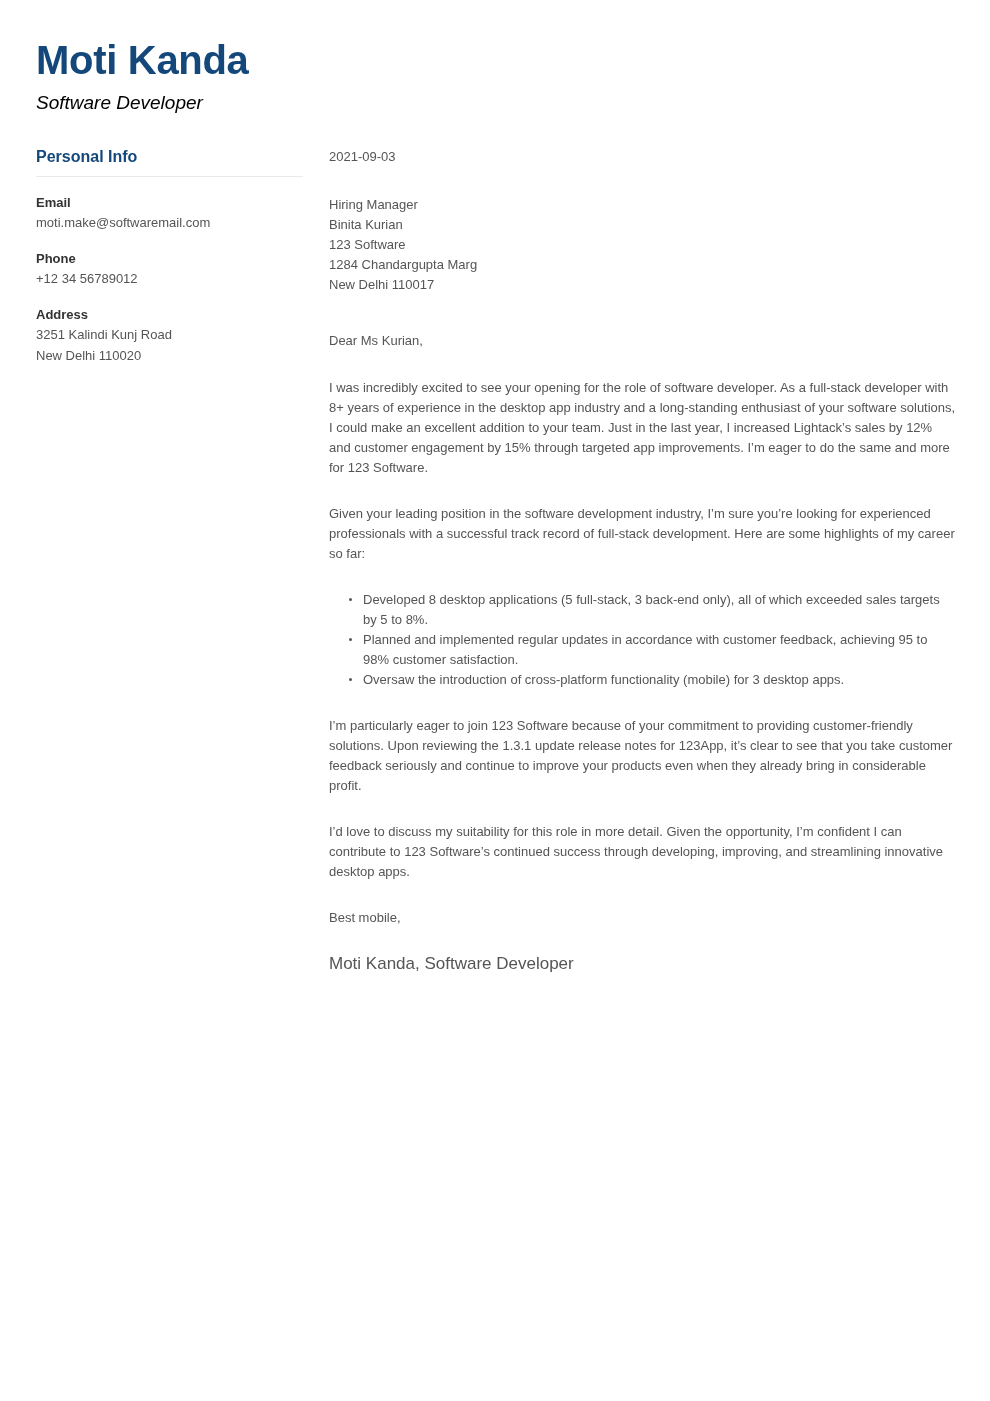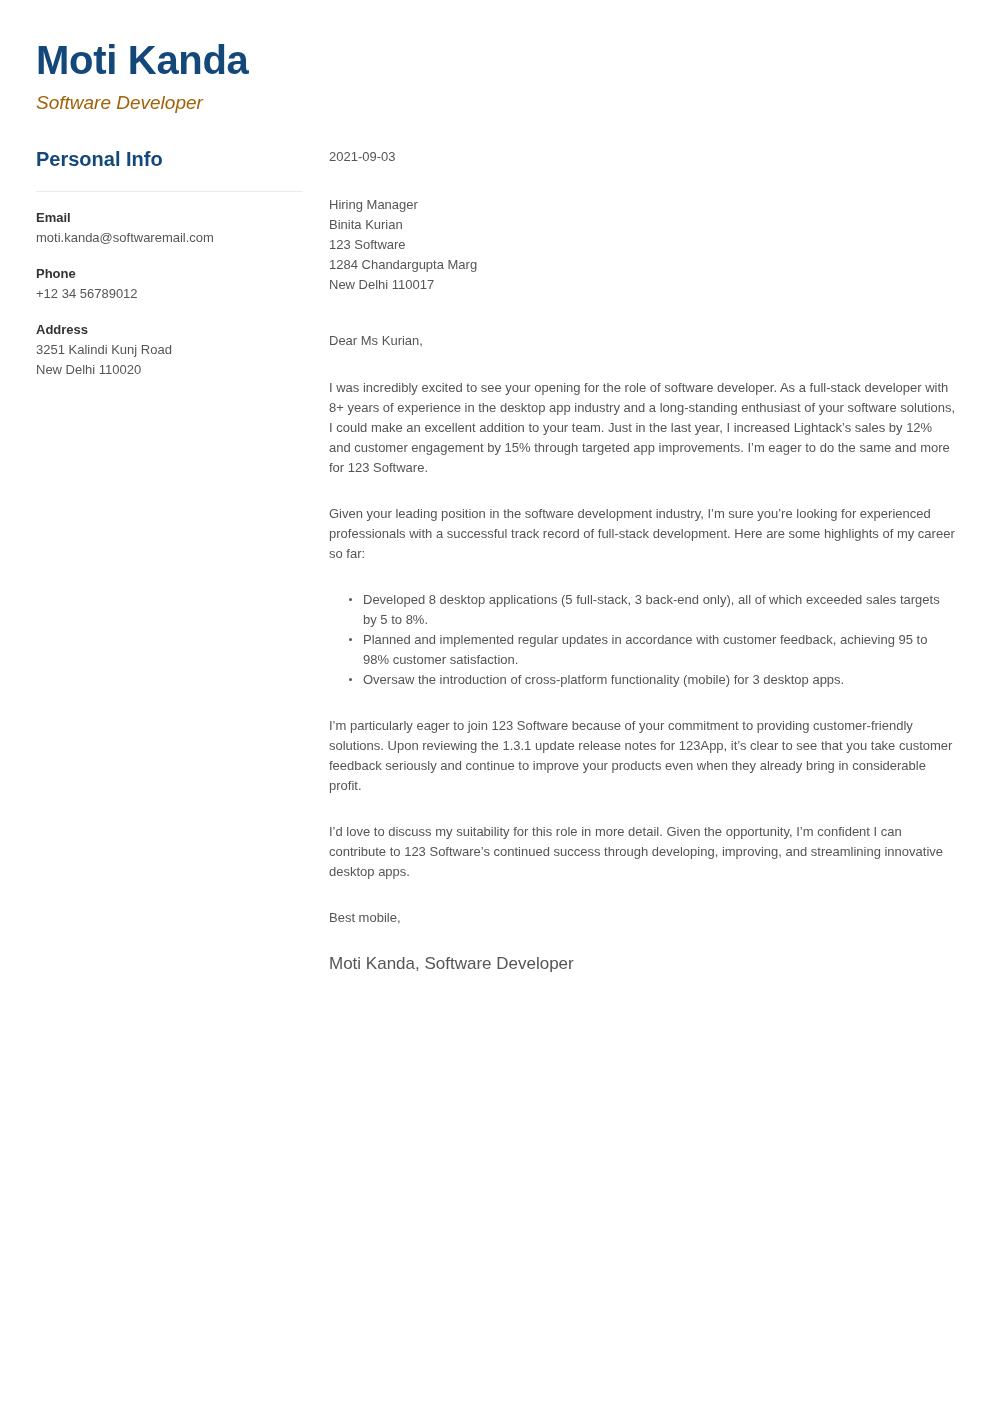--- a/index.html
+++ b/index.html
@@ -35,21 +35,21 @@
     font-weight: bold;
     color: #14487b;
     letter-spacing: -0.3px;
     line-height: 1.12;
     margin: 0;
   }
 
   .candidate-title {
     font-size: 19px;
     font-style: italic;
-    color: #a16207;
+    color: #000000;
     margin: 9px 8px 0 0;
     line-height: 1.2;
   }
 
   
   .columns {
     display: flex;
     align-items: flex-start;
     margin-top: 32px;
   }
@@ -63,24 +63,24 @@
 
   .main {
     flex: 1 1 auto;
     padding-left: 26px;
     padding-right: 34px;
     box-sizing: border-box;
   }
 
   
   .section-heading {
-    font-size: 20px;
+    font-size: 16px;
     font-weight: bold;
     color: #14487b;
-    margin: 0 0 20px 0;
+    margin: 0 0 10px 0;
     line-height: 1.2;
   }
 
   .section-rule {
     border: 0;
     border-top: 1px solid #e9eaec;
     margin: 0 0 16px 0;
     width: 267px;
   }
 
@@ -186,21 +186,21 @@
   </div>
 
   <div class="columns">
 
     <aside class="sidebar">
       <h2 class="section-heading">Personal Info</h2>
       <hr class="section-rule">
 
       <div class="info-item">
         <div class="info-label">Email</div>
-        <div class="info-value">moti.kanda@softwaremail.com</div>
+        <div class="info-value">moti.make@softwaremail.com</div>
       </div>
 
       <div class="info-item">
         <div class="info-label">Phone</div>
         <div class="info-value">+12 34 56789012</div>
       </div>
 
       <div class="info-item">
         <div class="info-label">Address</div>
         <div class="info-value">3251 Kalindi Kunj Road</div>

